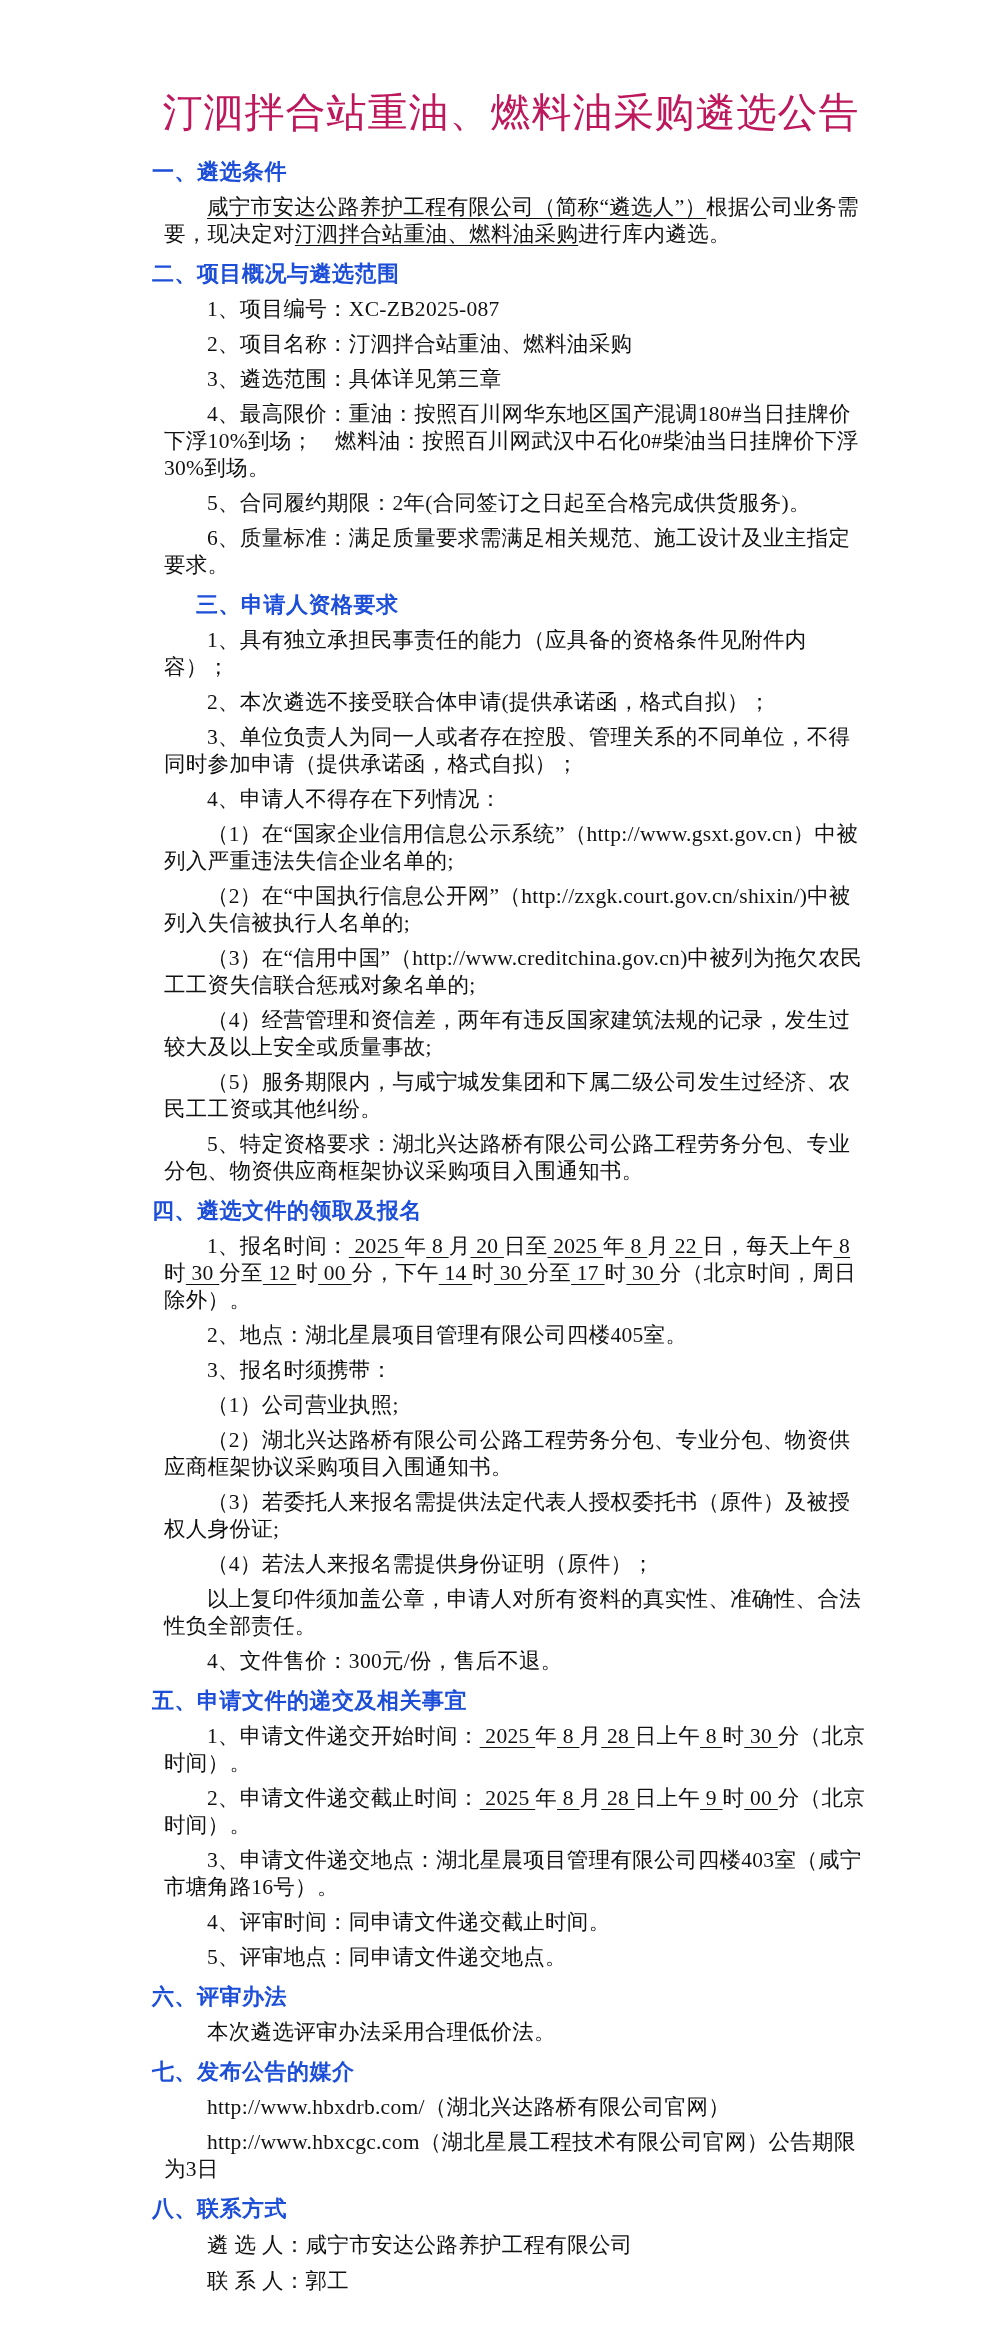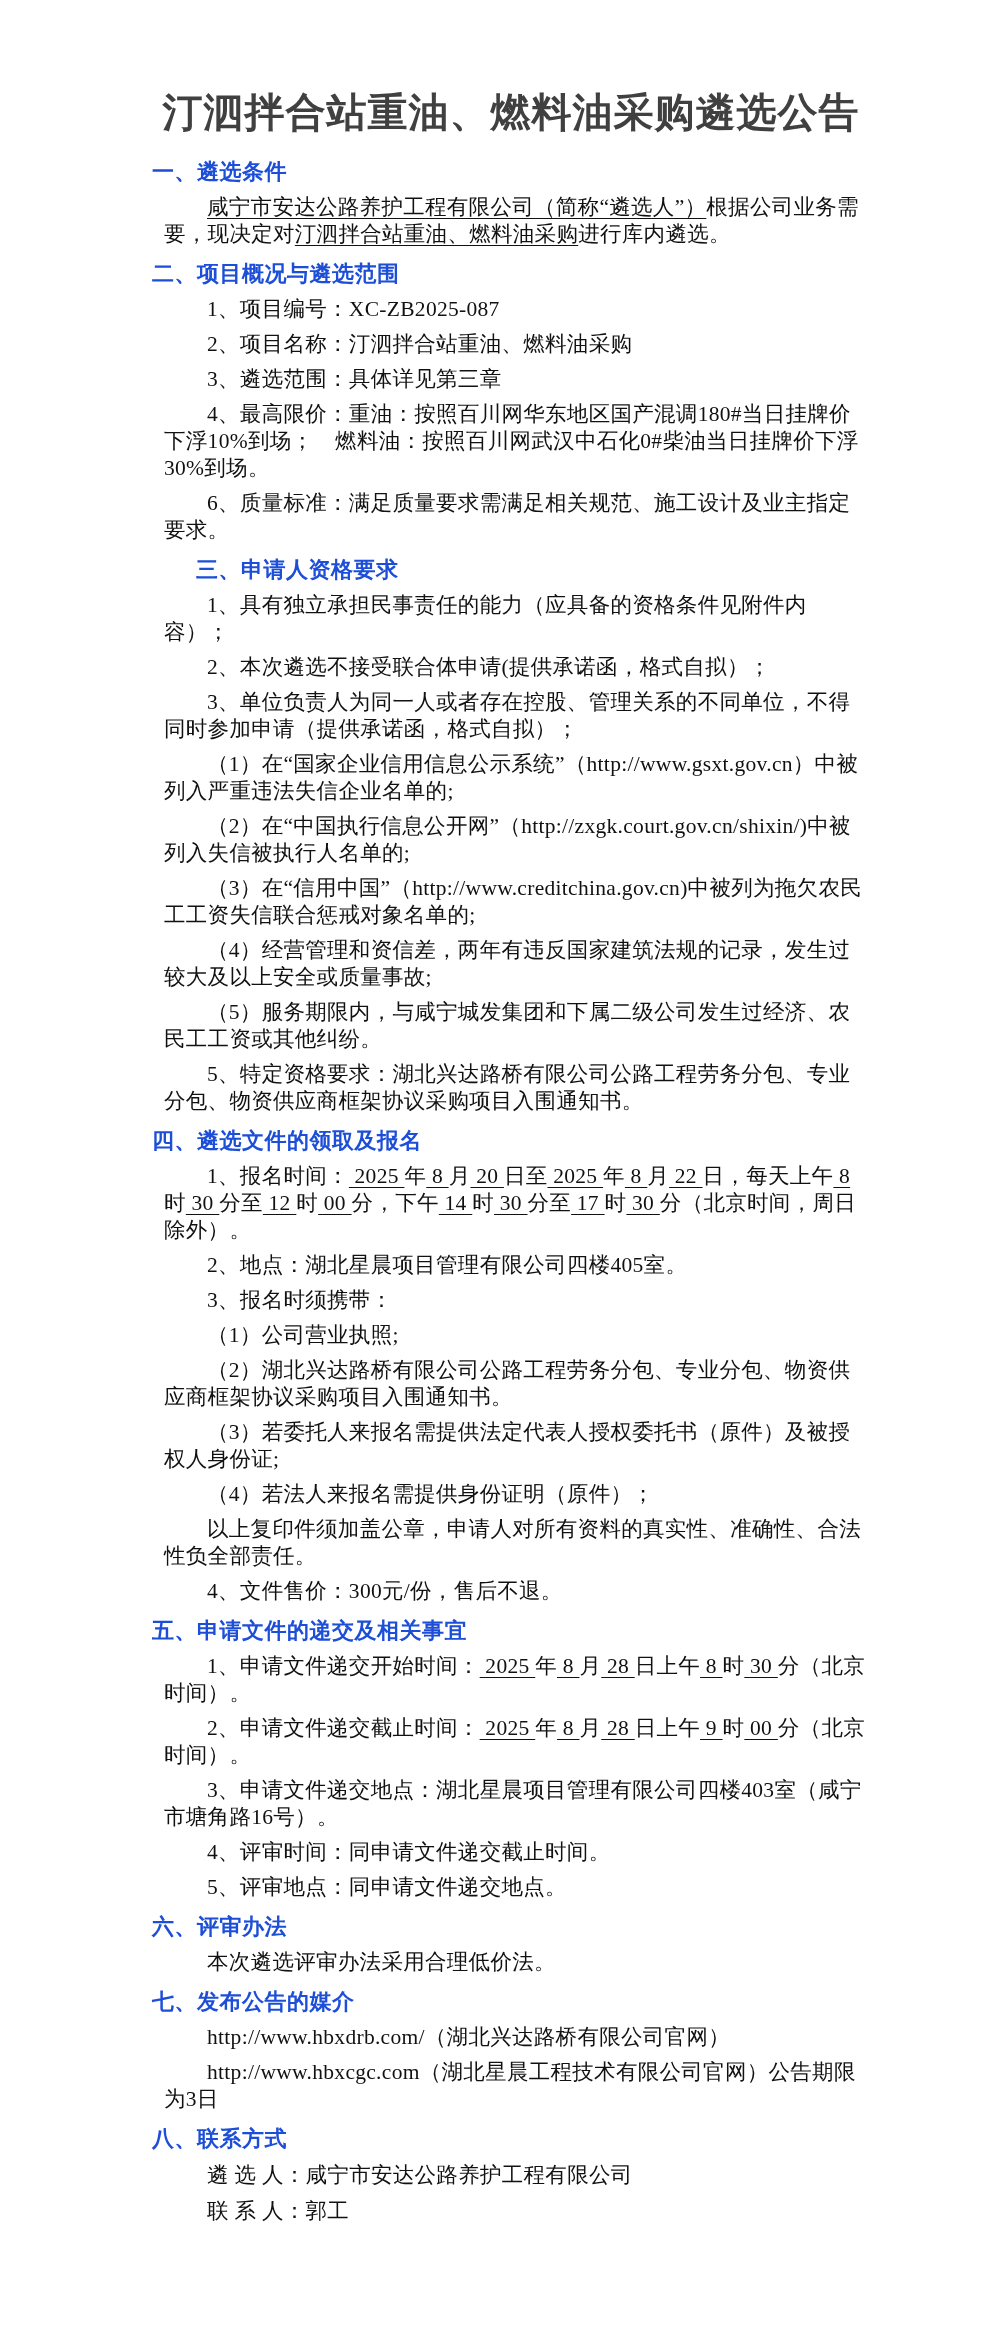--- a/index.html
+++ b/index.html
@@ -13,24 +13,24 @@
   .page{
     box-sizing:border-box;
     width:1000px;height:2352px;
     padding:58px 130px 40px 152px;
     background:#ffffff;
   }
   h1.doc-title{
     margin:30px 0 22px 0;
     text-align:center;
     font-family:"Liberation Sans", sans-serif;
-    font-weight:bold;
+    font-weight:normal;
     font-size:40px;
     line-height:48px;
-    color:#404040;
+    color:#be185d;
     letter-spacing:1px;
   }
   .blk{white-space:normal;word-break:break-word;}
   .heading{
     font-family:"Liberation Sans", sans-serif;
     font-weight:bold;
     font-size:22px;
     line-height:28px;
     margin-top:12px;
     color:#1d4ed8;
@@ -56,25 +56,27 @@
 <div class="page">
   <h1 class="doc-title">汀泗拌合站重油、燃料油采购遴选公告</h1>
   <div id="doc-body">
       <div class="blk heading"><span>一、遴选条件</span></div>
       <div class="blk para"><u>咸宁市安达公路养护工程有限公司（简称“遴选人”）</u><span>根据公司业务需要，现决定对</span><u>汀泗拌合站重油、燃料油采购</u><span>进行库内遴选。</span></div>
       <div class="blk heading"><span>二、项目概况与遴选范围</span></div>
       <div class="blk para"><span>1、项目编号：XC-ZB2025-087</span></div>
       <div class="blk para"><span>2、项目名称：汀泗拌合站重油、燃料油采购</span></div>
       <div class="blk para"><span>3、遴选范围：具体详见第三章</span></div>
       <div class="blk para"><span>4、最高限价：重油：按照百川网华东地区国产混调180#当日挂牌价下浮10%到场；　燃料油：按照百川网武汉中石化0#柴油当日挂牌价下浮30%到场。</span></div>
+      <div class="blk para"><span>5、合同履约期限：2年(合同签订之日起至合格完成供货服务)。</span></div>
       <div class="blk para"><span>6、质量标准：满足质量要求需满足相关规范、施工设计及业主指定要求。</span></div>
       <div class="blk heading hindent"><span>三、申请人资格要求</span></div>
       <div class="blk para"><span>1、具有独立承担民事责任的能力（应具备的资格条件见附件内容）；</span></div>
       <div class="blk para"><span>2、本次遴选不接受联合体申请(提供承诺函，格式自拟）；</span></div>
       <div class="blk para"><span>3、单位负责人为同一人或者存在控股、管理关系的不同单位，不得同时参加申请（提供承诺函，格式自拟）；</span></div>
+      <div class="blk para"><span>4、申请人不得存在下列情况：</span></div>
       <div class="blk para"><span>（1）在“国家企业信用信息公示系统”（http://www.gsxt.gov.cn）中被列入严重违法失信企业名单的;</span></div>
       <div class="blk para"><span>（2）在“中国执行信息公开网”（http://zxgk.court.gov.cn/shixin/)中被列入失信被执行人名单的;</span></div>
       <div class="blk para"><span>（3）在“信用中国”（http://www.creditchina.gov.cn)中被列为拖欠农民工工资失信联合惩戒对象名单的;</span></div>
       <div class="blk para"><span>（4）经营管理和资信差，两年有违反国家建筑法规的记录，发生过较大及以上安全或质量事故;</span></div>
       <div class="blk para"><span>（5）服务期限内，与咸宁城发集团和下属二级公司发生过经济、农民工工资或其他纠纷。</span></div>
       <div class="blk para"><span>5、特定资格要求：湖北兴达路桥有限公司公路工程劳务分包、专业分包、物资供应商框架协议采购项目入围通知书。</span></div>
       <div class="blk heading"><span>四、遴选文件的领取及报名</span></div>
       <div class="blk para"><span>1、报名时间：</span><u> 2025 </u><span>年</span><u> 8 </u><span>月</span><u> 20 </u><span>日至</span><u> 2025 </u><span>年</span><u> 8 </u><span>月</span><u> 22 </u><span>日，每天上午</span><u> 8 </u><span>时</span><u> 30 </u><span>分至</span><u> 12 </u><span>时</span><u> 00 </u><span>分，下午</span><u> 14 </u><span>时</span><u> 30 </u><span>分至</span><u> 17 </u><span>时</span><u> 30 </u><span>分（北京时间，周日除外）。</span></div>
       <div class="blk para"><span>2、地点：湖北星晨项目管理有限公司四楼405室。</span></div>
       <div class="blk para"><span>3、报名时须携带：</span></div>

